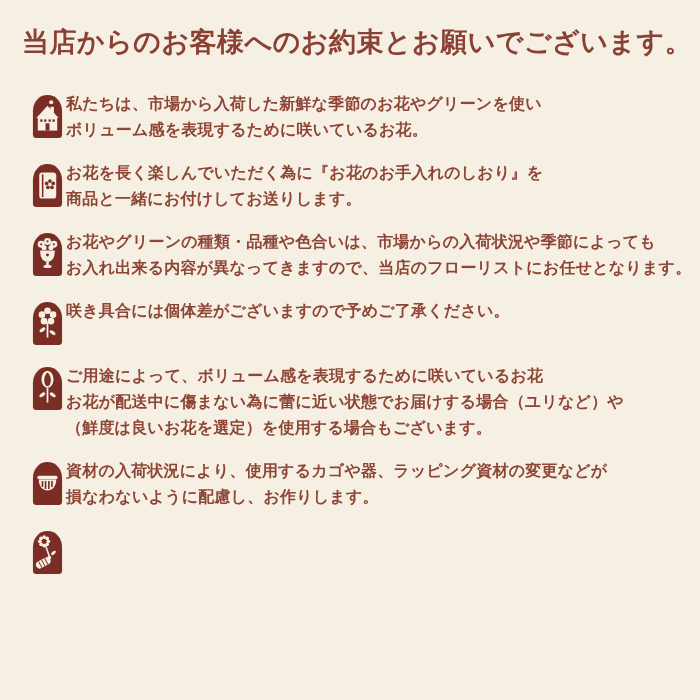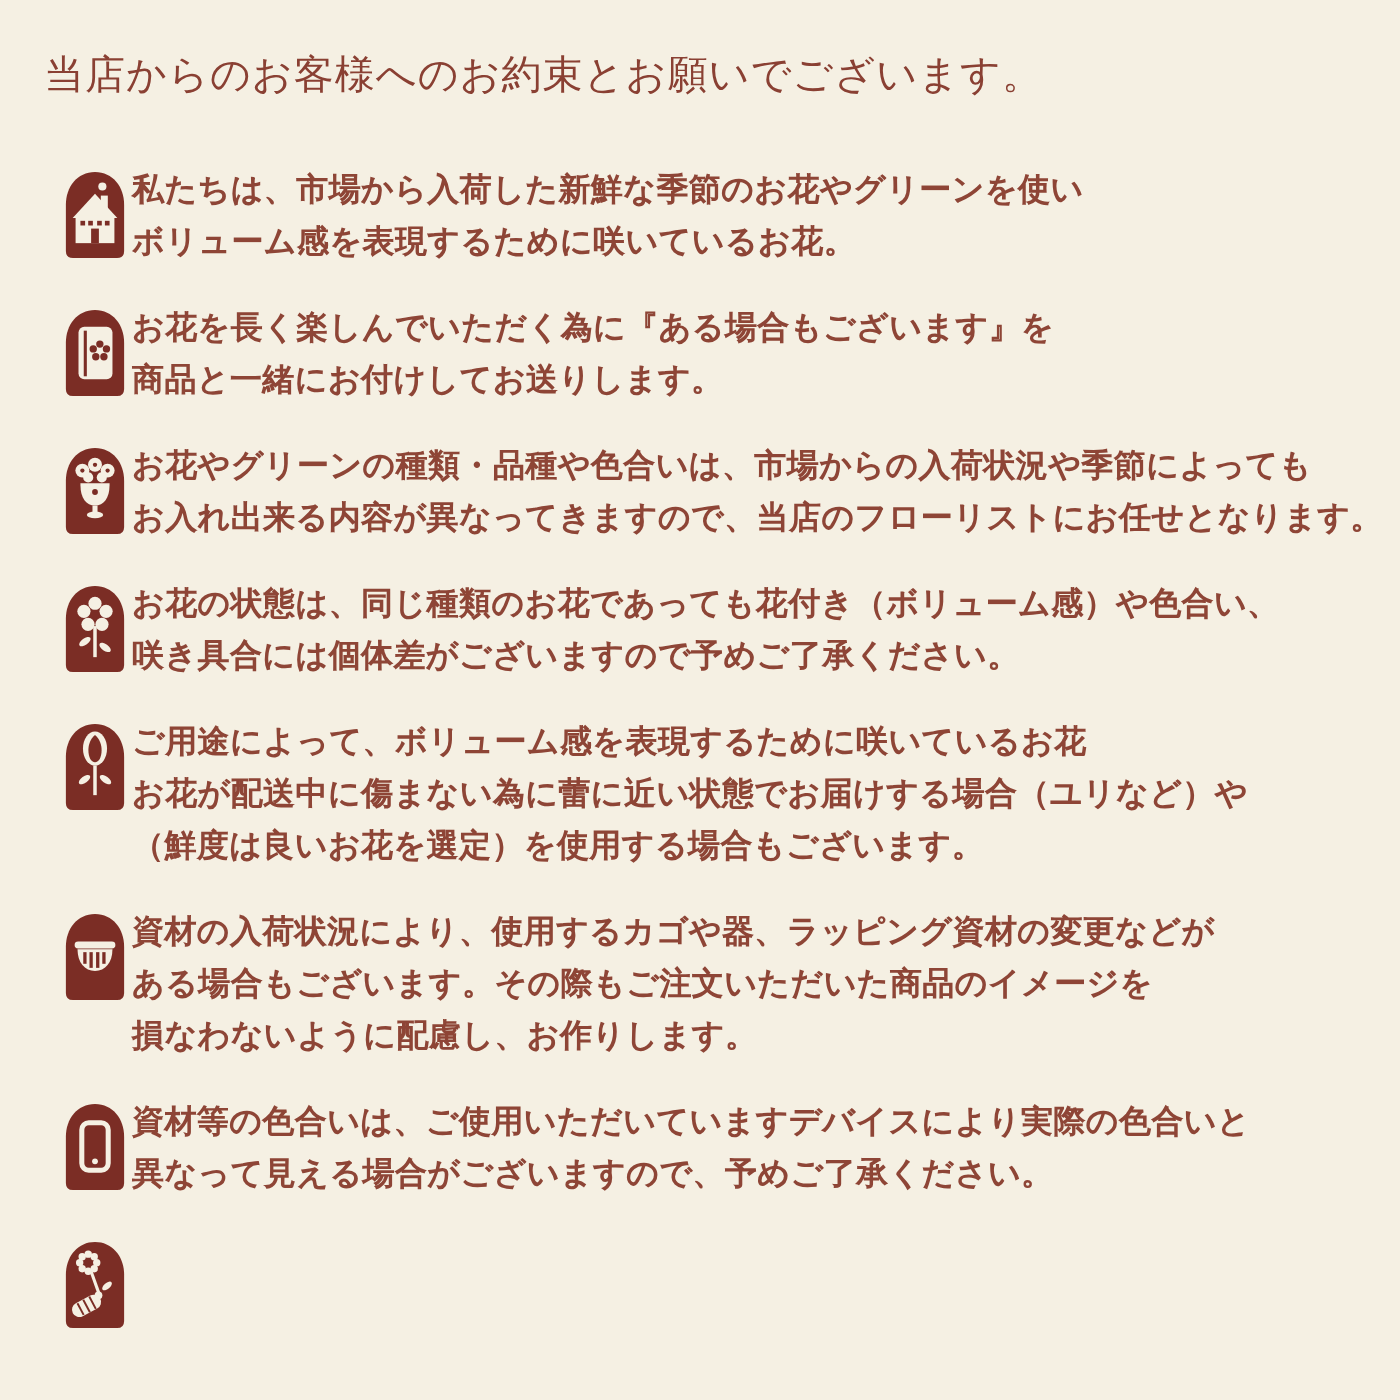--- a/index.html
+++ b/index.html
@@ -12,22 +12,22 @@
   html, body { margin: 0; padding: 0; }
   body {
     width: 700px; height: 700px;
     background: var(--background);
     font-family: "DejaVu Sans", sans-serif;
     overflow: hidden;
   }
   .page { padding: 24px 8px 0 22px; }
   .title {
     margin: 0 0 31px 0;
-    font-size: 20px;
-    font-weight: normal;
+    font-size: 27px;
+    font-weight: bold;
     letter-spacing: 0.5px;
     color: var(--title_brown);
     white-space: nowrap;
   }
   .item {
     display: flex;
     align-items: flex-start;
     gap: 2px;
     padding-left: 9px;
     margin-bottom: 17px;
@@ -79,21 +79,21 @@
       <rect x="8.5" y="9.5" width="17.5" height="27" rx="3" fill="var(--background)"></rect>
       <line x1="12" y1="11.5" x2="12" y2="35" stroke="var(--icon_maroon)" stroke-width="1.6"></line>
       <circle cx="19.5" cy="18.4" r="1.9" fill="var(--icon_maroon)"></circle>
       <circle cx="16.1" cy="20.9" r="1.9" fill="var(--icon_maroon)"></circle>
       <circle cx="17.4" cy="24.9" r="1.9" fill="var(--icon_maroon)"></circle>
       <circle cx="21.6" cy="24.9" r="1.9" fill="var(--icon_maroon)"></circle>
       <circle cx="22.9" cy="20.9" r="1.9" fill="var(--icon_maroon)"></circle>
       <circle cx="19.5" cy="22" r="1.1" fill="var(--background)"></circle>
     </svg>
     <div class="text">
-      <div class="line">お花を長く楽しんでいただく為に『ある場合もございます』を</div>
+      <div class="line">お花を長く楽しんでいただく為に『お花のお手入れのしおり』を</div>
       <div class="line">商品と一緒にお付けしてお送りします。</div>
     </div>
   </div>
 
   <div class="item">
     <svg class="icon" viewBox="0 0 34 46">
       <path d="M17 .8 C7.8 .8 2 8.6 2 17.6 L2 41.5 Q2 45.2 5.6 45.2 L28.4 45.2 Q32 45.2 32 41.5 L32 17.6 C32 8.6 26.2 .8 17 .8 Z" fill="var(--icon_maroon)"></path>
       <circle cx="10.5" cy="12.5" r="3.6" fill="var(--background)"></circle>
       <circle cx="17" cy="9.5" r="3.6" fill="var(--background)"></circle>
       <circle cx="23.5" cy="12.5" r="3.6" fill="var(--background)"></circle>
@@ -120,21 +120,20 @@
       <circle cx="11.3" cy="13.9" r="3.4" fill="var(--background)"></circle>
       <circle cx="13.4" cy="20.6" r="3.4" fill="var(--background)"></circle>
       <circle cx="20.6" cy="20.6" r="3.4" fill="var(--background)"></circle>
       <circle cx="22.7" cy="13.9" r="3.4" fill="var(--background)"></circle>
       <circle cx="17" cy="15.3" r="2.2" fill="var(--icon_maroon)"></circle>
       <line x1="17" y1="21.5" x2="17" y2="37.5" stroke="var(--background)" stroke-width="1.8"></line>
       <ellipse cx="11.8" cy="29.5" rx="3.4" ry="1.7" fill="var(--background)" transform="rotate(-35 11.8 29.5)"></ellipse>
       <ellipse cx="22.2" cy="32.5" rx="3.4" ry="1.7" fill="var(--background)" transform="rotate(35 22.2 32.5)"></ellipse>
     </svg>
     <div class="text">
-      <div class="line">お花の状態は、同じ種類のお花であっても花付き（ボリューム感）や色合い、</div>
       <div class="line">咲き具合には個体差がございますので予めご了承ください。</div>
     </div>
   </div>
 
   <div class="item">
     <svg class="icon" viewBox="0 0 34 46">
       <path d="M17 .8 C7.8 .8 2 8.6 2 17.6 L2 41.5 Q2 45.2 5.6 45.2 L28.4 45.2 Q32 45.2 32 41.5 L32 17.6 C32 8.6 26.2 .8 17 .8 Z" fill="var(--icon_maroon)"></path>
       <ellipse cx="17" cy="13.5" rx="6.2" ry="8.8" fill="var(--background)"></ellipse>
       <path d="M17 6.5 C19.4 8.5 20.4 11.5 20.4 14.2 C20.4 18 19 20.5 17 20.5 C15 20.5 13.6 18 13.6 14.2 C13.6 11.5 14.6 8.5 17 6.5 Z" fill="var(--icon_maroon)"></path>
       <line x1="17" y1="22.3" x2="17" y2="37.5" stroke="var(--background)" stroke-width="1.8"></line>
@@ -153,36 +152,24 @@
       <path d="M17 .8 C7.8 .8 2 8.6 2 17.6 L2 41.5 Q2 45.2 5.6 45.2 L28.4 45.2 Q32 45.2 32 41.5 L32 17.6 C32 8.6 26.2 .8 17 .8 Z" fill="var(--icon_maroon)"></path>
       <rect x="6.5" y="15" width="21" height="3.6" rx="1.8" fill="var(--background)"></rect>
       <path d="M8 19 L26 19 C26 25.8 22.3 30.2 17 30.2 C11.7 30.2 8 25.8 8 19 Z" fill="var(--background)"></path>
       <line x1="11.8" y1="20.5" x2="11.8" y2="26.5" stroke="var(--icon_maroon)" stroke-width="1.7"></line>
       <line x1="15" y1="20.5" x2="15" y2="28.6" stroke="var(--icon_maroon)" stroke-width="1.7"></line>
       <line x1="18.4" y1="20.5" x2="18.4" y2="28.6" stroke="var(--icon_maroon)" stroke-width="1.7"></line>
       <line x1="21.6" y1="20.5" x2="21.6" y2="26.5" stroke="var(--icon_maroon)" stroke-width="1.7"></line>
     </svg>
     <div class="text">
       <div class="line">資材の入荷状況により、使用するカゴや器、ラッピング資材の変更などが</div>
-      <div class="line">ある場合もございます。その際もご注文いただいた商品のイメージを</div>
       <div class="line">損なわないように配慮し、お作りします。</div>
     </div>
   </div>
 
-  <div class="item">
-    <svg class="icon" viewBox="0 0 34 46">
-      <path d="M17 .8 C7.8 .8 2 8.6 2 17.6 L2 41.5 Q2 45.2 5.6 45.2 L28.4 45.2 Q32 45.2 32 41.5 L32 17.6 C32 8.6 26.2 .8 17 .8 Z" fill="var(--icon_maroon)"></path>
-      <rect x="10.2" y="10.5" width="13.6" height="24.5" rx="3.6" fill="none" stroke="var(--background)" stroke-width="2.6"></rect>
-      <circle cx="17" cy="30.4" r="1.5" fill="var(--background)"></circle>
-    </svg>
-    <div class="text">
-      <div class="line">資材等の色合いは、ご使用いただいていますデバイスにより実際の色合いと</div>
-      <div class="line">異なって見える場合がございますので、予めご了承ください。</div>
-    </div>
-  </div>
 
   <div class="item indent">
     <svg class="icon" viewBox="0 0 34 46">
       <path d="M17 .8 C7.8 .8 2 8.6 2 17.6 L2 41.5 Q2 45.2 5.6 45.2 L28.4 45.2 Q32 45.2 32 41.5 L32 17.6 C32 8.6 26.2 .8 17 .8 Z" fill="var(--icon_maroon)"></path>
       <circle cx="17.9" cy="11.5" r="1.9" fill="var(--background)"></circle>
       <circle cx="16.6" cy="14.6" r="1.9" fill="var(--background)"></circle>
       <circle cx="13.5" cy="15.9" r="1.9" fill="var(--background)"></circle>
       <circle cx="10.4" cy="14.6" r="1.9" fill="var(--background)"></circle>
       <circle cx="9.1" cy="11.5" r="1.9" fill="var(--background)"></circle>
       <circle cx="10.4" cy="8.4" r="1.9" fill="var(--background)"></circle>

